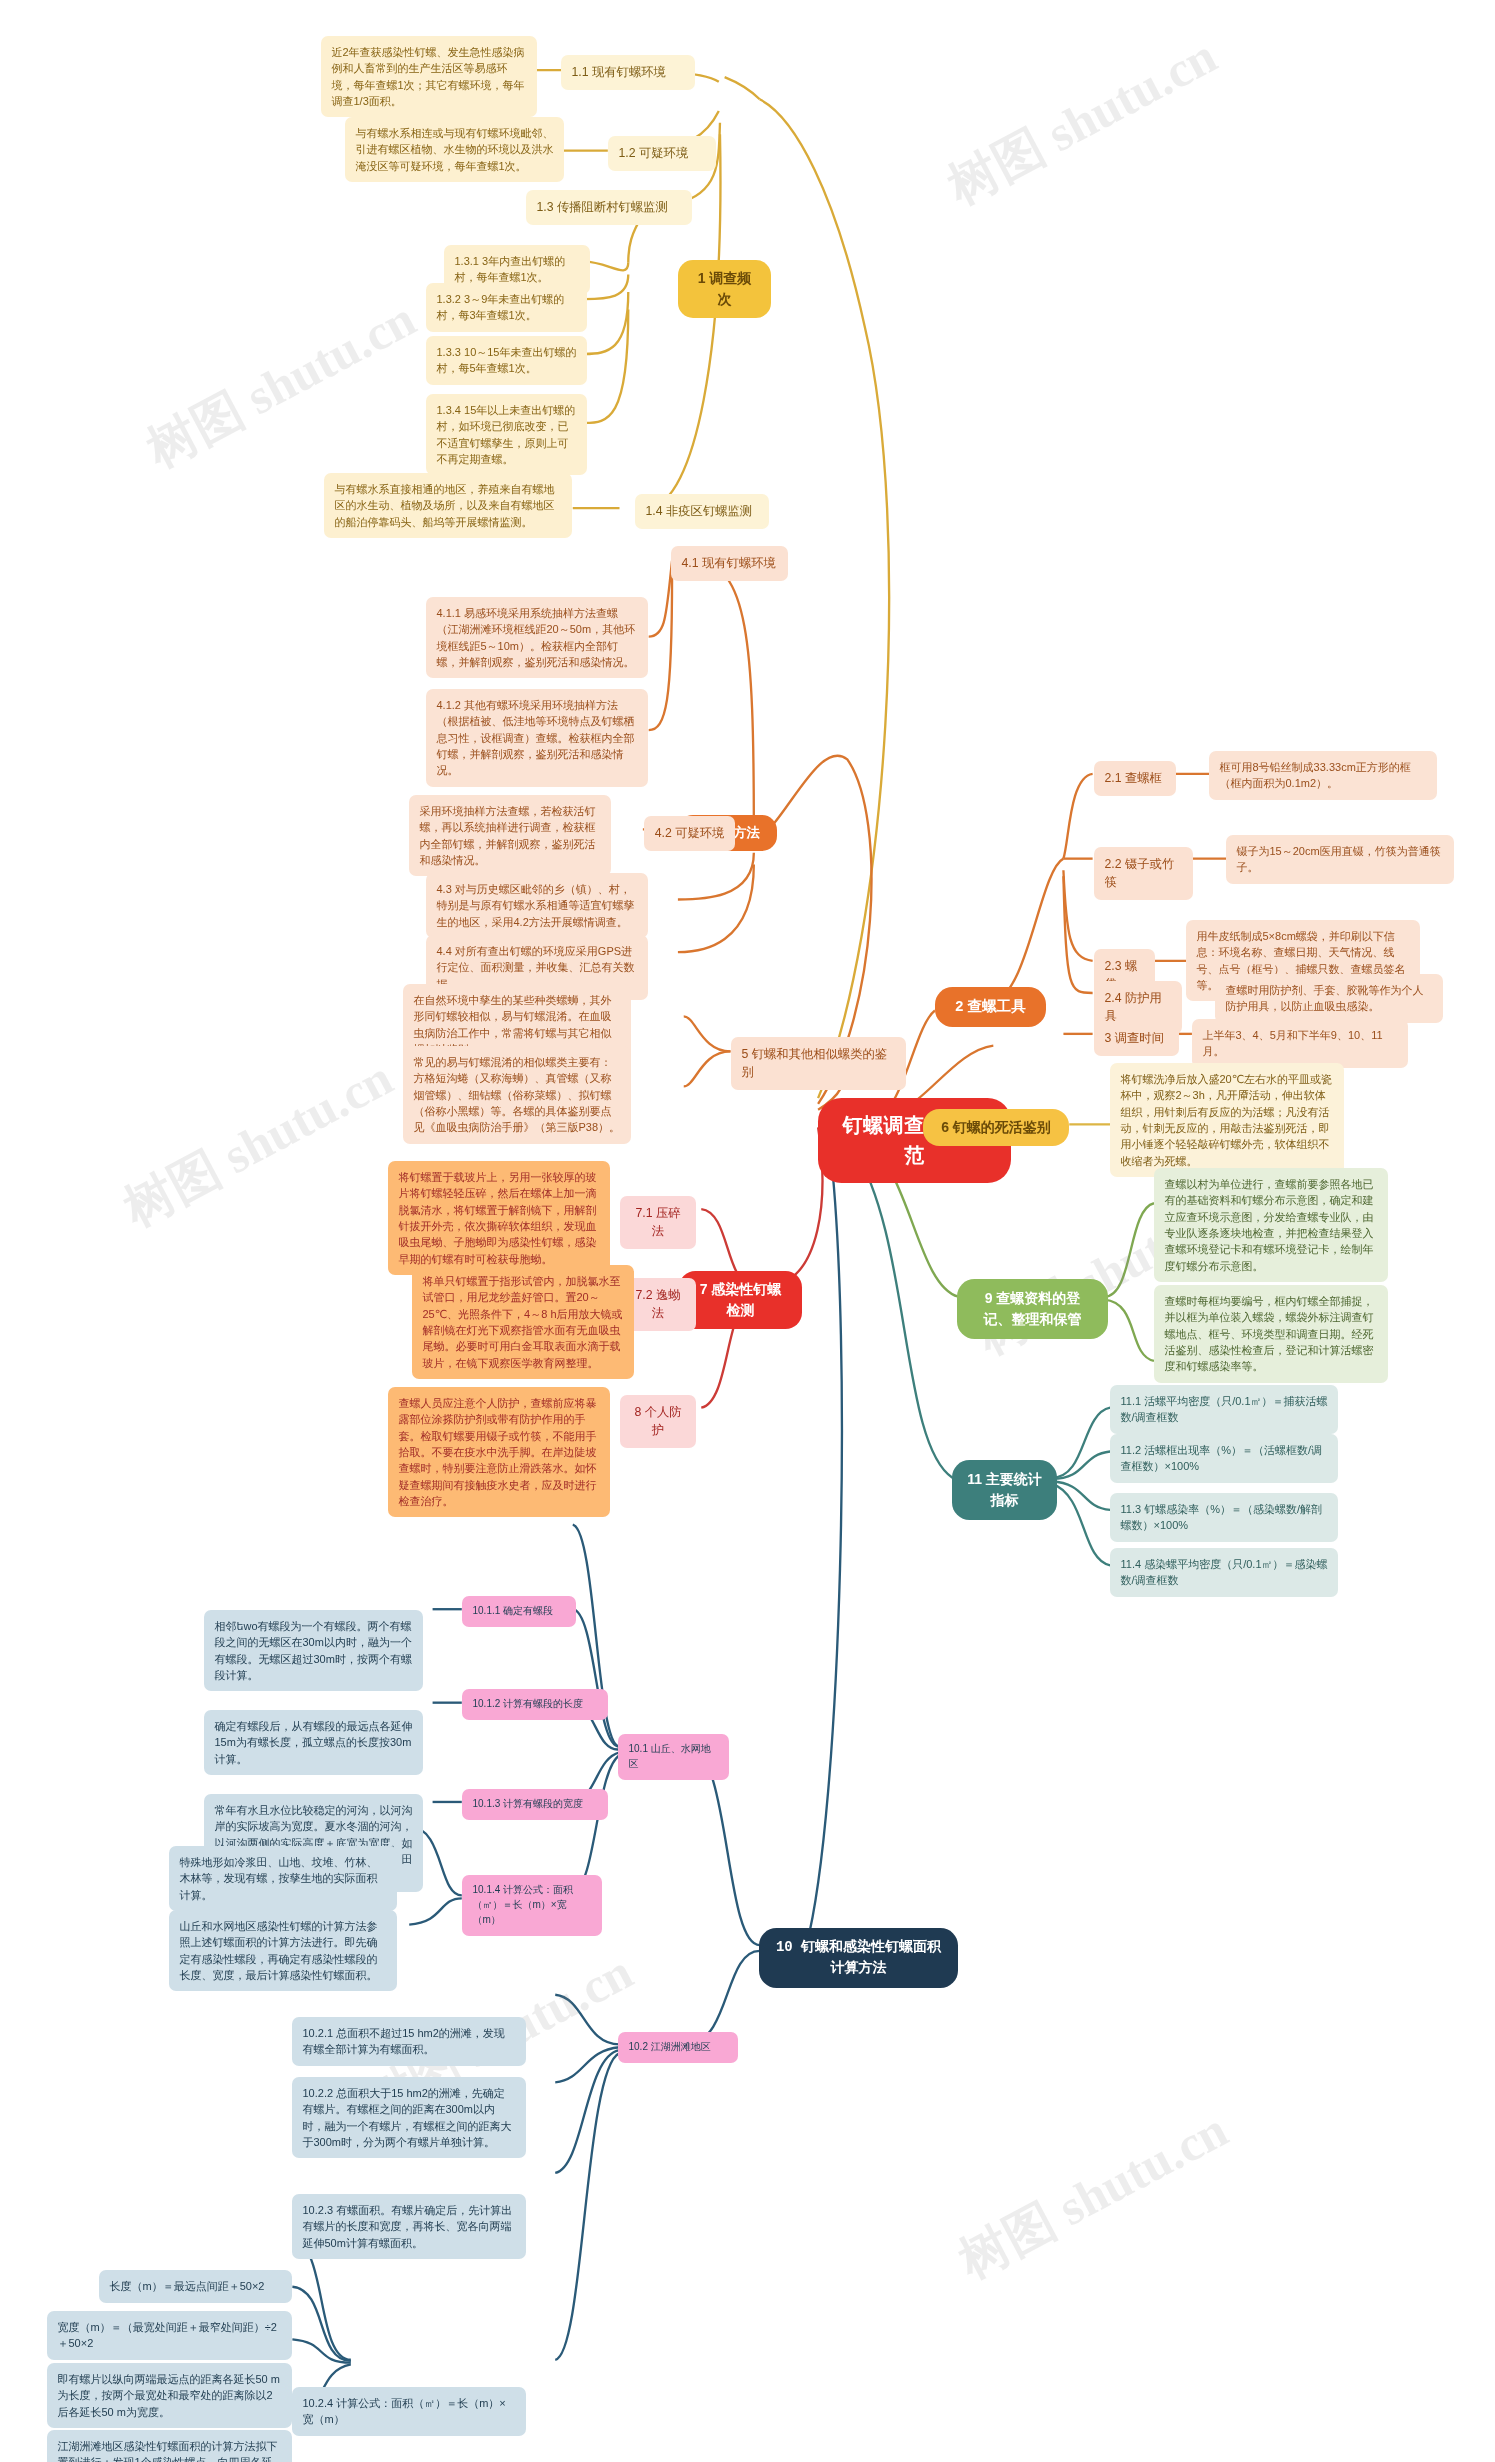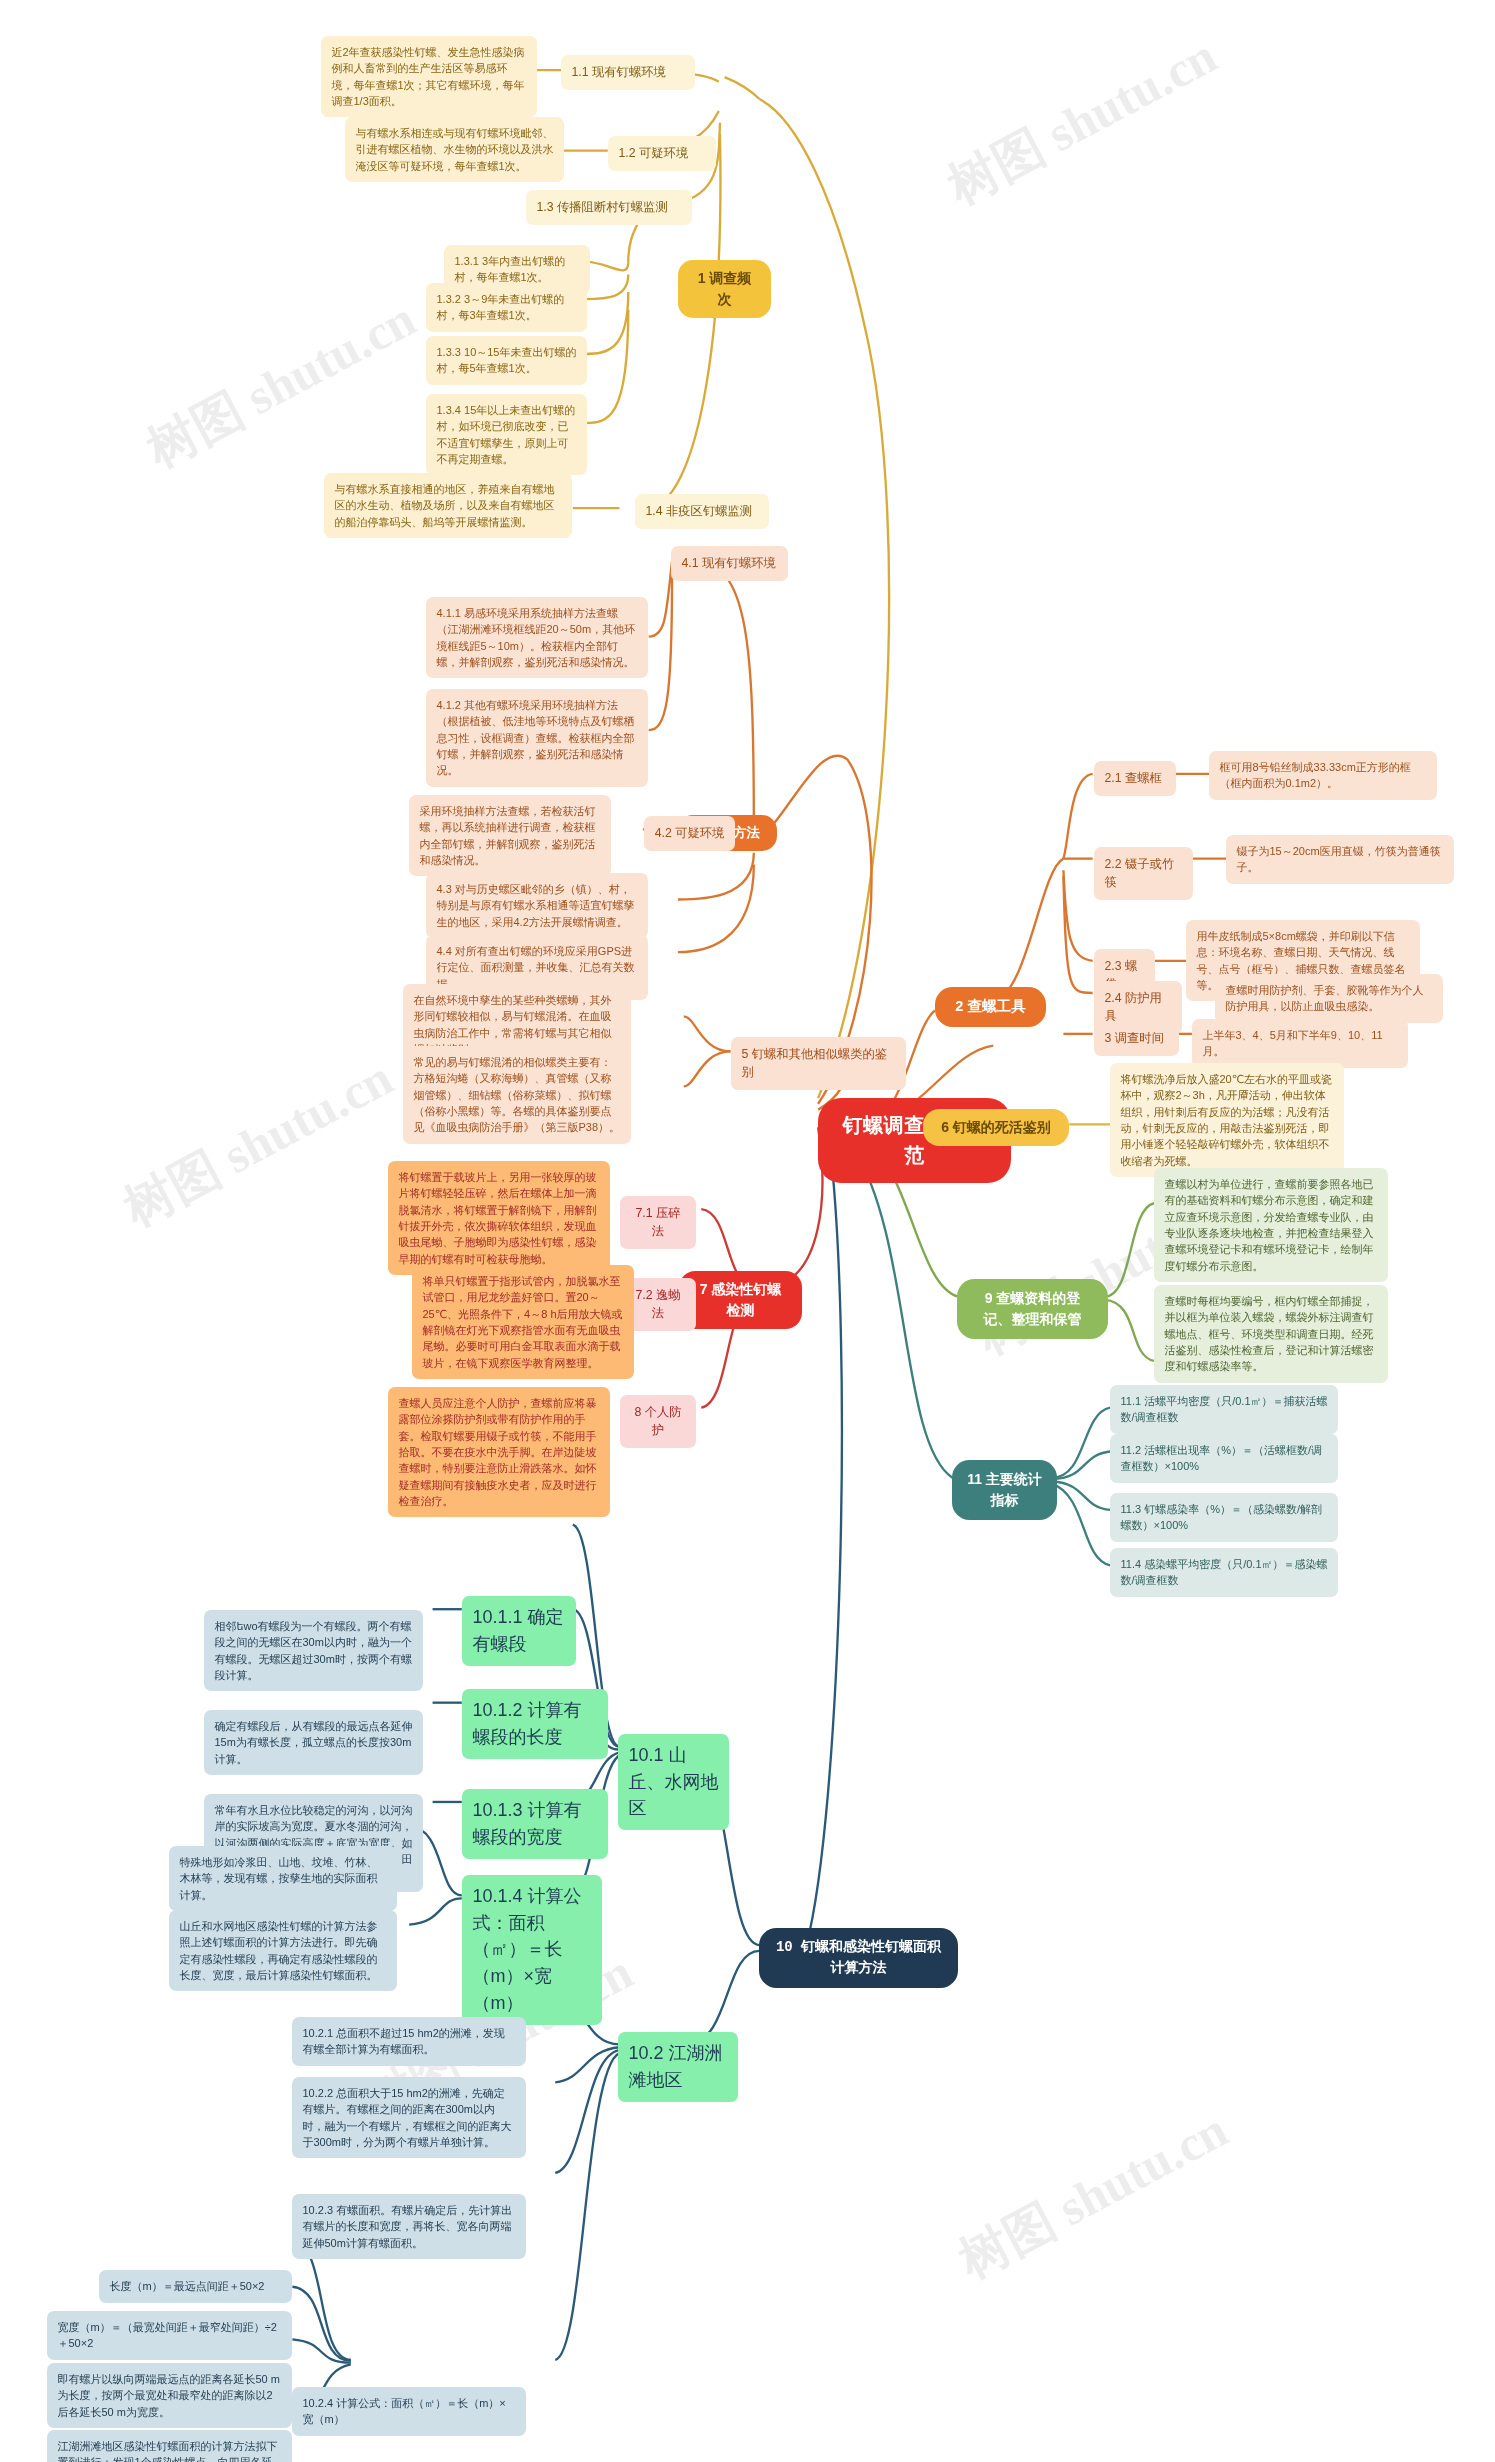--- a/index.html
+++ b/index.html
@@ -59,21 +59,21 @@
   
   .b9-main { background:#8fbb5c; color:#ffffff; font-size:14px; font-weight:bold; border-radius:17.5px; padding:9.3px 15px;}
   .b9-leaf { background:#e6efdb; color:#4d6630; font-size:11px; border-radius:7px; }
 
   
   .b11-main { background:#3d7f7c; color:#ffffff; font-size:14px; font-weight:bold; border-radius:17.5px; padding:9.3px 15px;}
   .b11-leaf { background:#dce9e7; color:#2f5e5c; font-size:11px; border-radius:7px; }
 
   
   .b10-main { background:#1f3a52; color:#ffffff; font-size:14px; font-weight:bold; border-radius:17.5px; padding:9.3px 15px;}
-  .b10-sub  { background:#86efac; color:#1e3d52; font-size:18px; border-radius:7px; }
+  .b10-sub  { background:#f9a8d4; color:#1e3d52; font-size:10px; border-radius:7px; }
   .b10-leaf { background:#cfdfe8; color:#1d3a4e; font-size:11px; border-radius:7px;margin-top:44px; }
 
   
   .wm {
     position:absolute;
     color: rgba(140,140,140,0.16);
     font-size: 50px;
     font-weight: bold;
     font-family: "Liberation Serif", serif;
     transform: rotate(-28deg);

